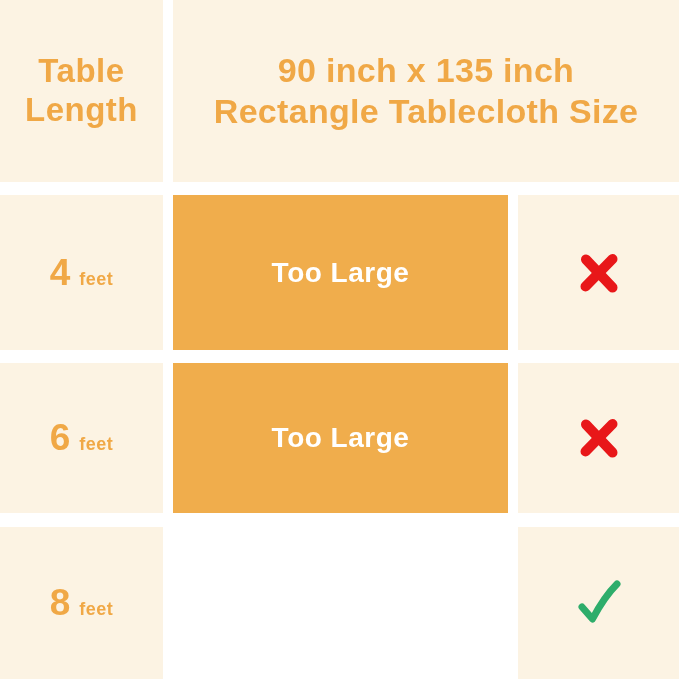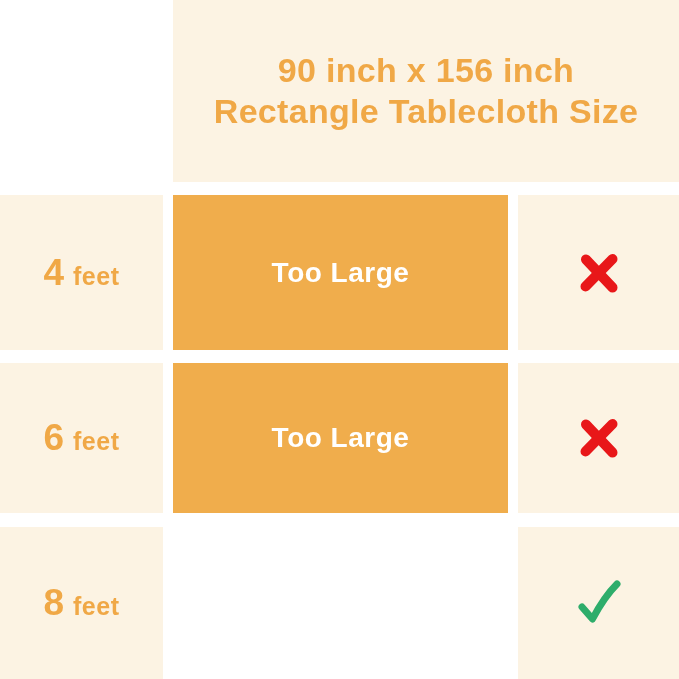--- a/index.html
+++ b/index.html
@@ -47,38 +47,42 @@
     line-height: 1.22;
     white-space: pre-line;
     letter-spacing: 0.3px;
   }
   .length {
     display: flex;
     align-items: baseline;
     gap: 9px;
   }
   .length .num  { font-size: 37px; }
-  .length .unit { font-size: 25px; letter-spacing: 0.5px; }
+  .length .unit { font-size: 18px; letter-spacing: 0.5px; }
 
   .fit-label {
     color: var(--rect-text-white, #FFFFFF);
     font-size: 28px;
     letter-spacing: 0.5px;
   }
 
   .cross-icon path { stroke: var(--cross-red, #E81719); }
   .check-icon path { stroke: var(--check-green, #2EAD6B); }
 </style>
 </head>
 <body>
 
 <div class="board">
 
+  <div class="cell cream hdr-left">
+    <div class="hdr-left-text orange-text">Table
+Length</div>
+  </div>
   <div class="cell cream hdr-title">
-    <div class="hdr-title-text orange-text">90 inch x 156 inch
+    <div class="hdr-title-text orange-text">90 inch x 135 inch
 Rectangle Tablecloth Size</div>
   </div>
 
   <div class="cell cream r1 c1">
     <div class="length orange-text">
       <span class="num">4</span>
       <span class="unit">feet</span>
     </div>
   </div>
   <div class="cell rect-orange r1 c3">

